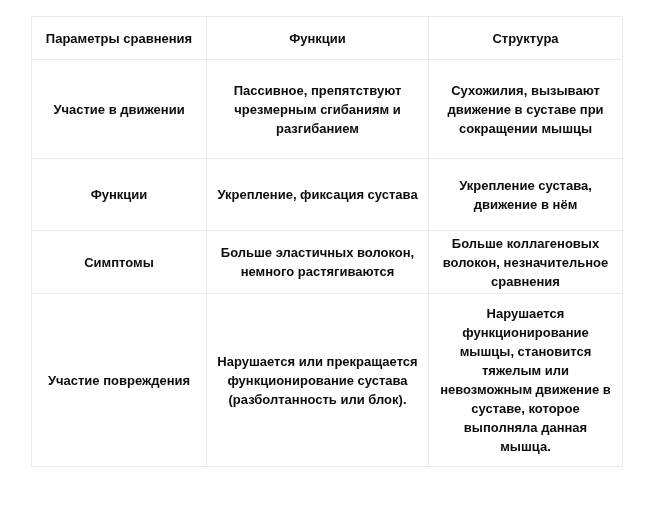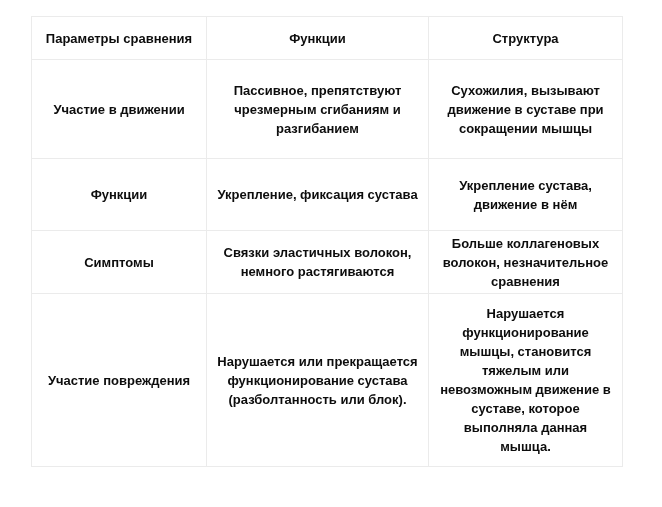--- a/index.html
+++ b/index.html
@@ -74,21 +74,21 @@
 сокращении мышцы</td>
       </tr>
       <tr class="r-functions">
         <td>Функции</td>
         <td>Укрепление, фиксация сустава</td>
         <td>Укрепление сустава,
 движение в нём</td>
       </tr>
       <tr class="r-structure">
         <td>Симптомы</td>
-        <td>Связки эластичных волокон,
+        <td>Больше эластичных волокон,
 немного растягиваются</td>
         <td>Больше коллагеновых
 волокон,  незначительное
 сравнения</td>
       </tr>
       <tr class="r-symptoms">
         <td>Участие повреждения</td>
         <td>Нарушается или прекращается
 функционирование сустава
 (разболтанность или блок).</td>

